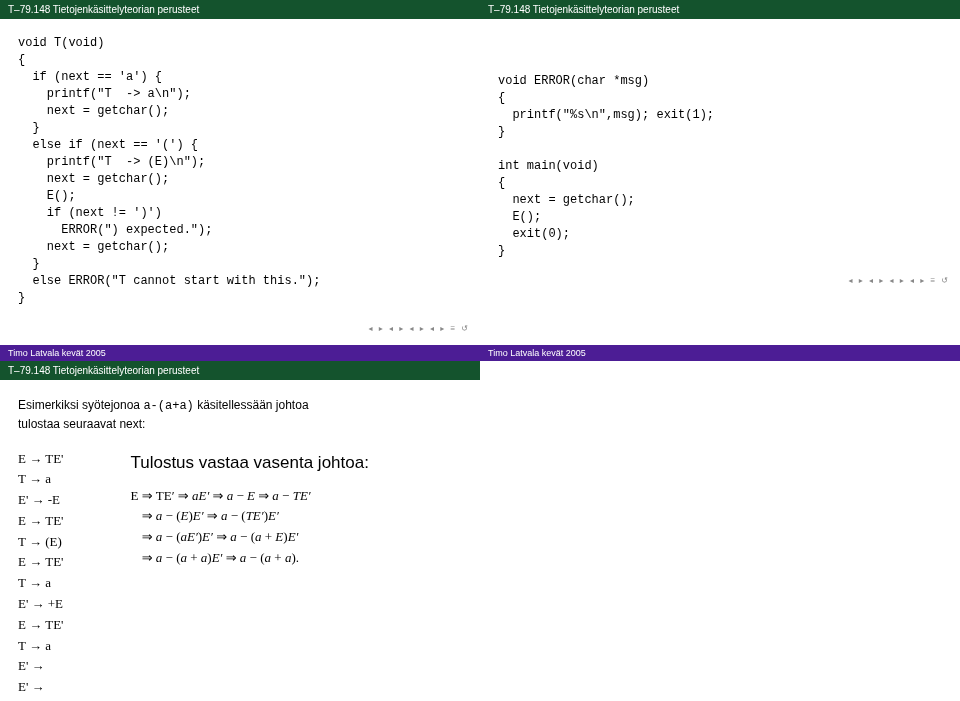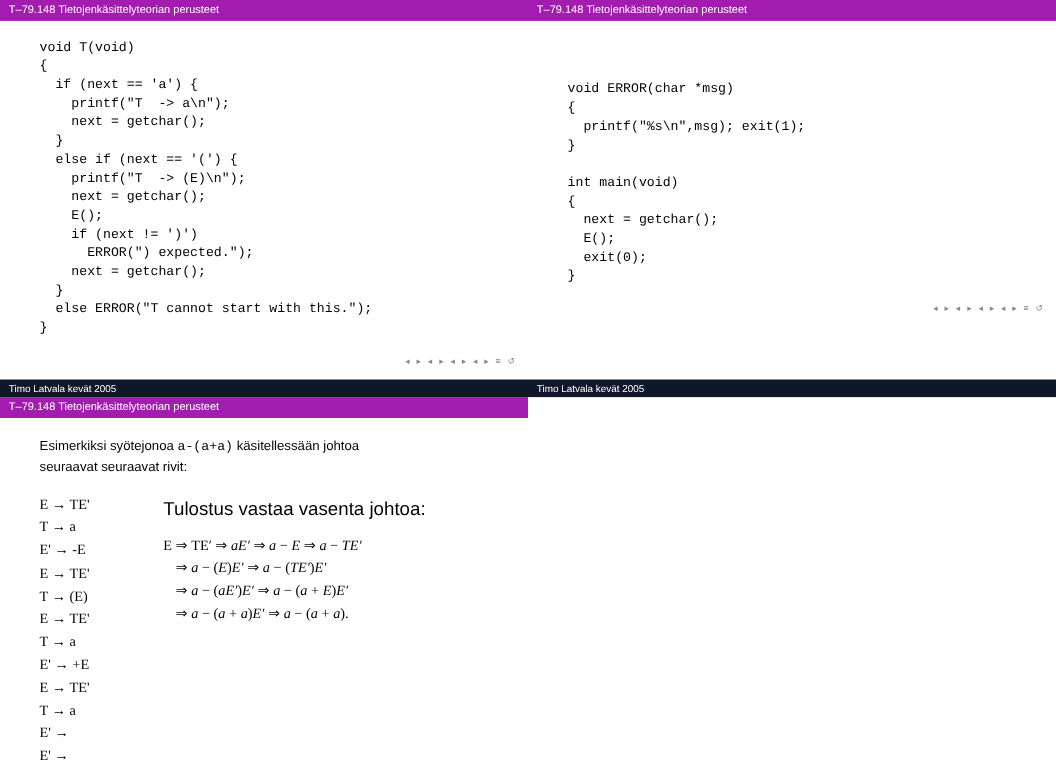--- a/index.html
+++ b/index.html
@@ -13,41 +13,41 @@
   .slides-row {
     display: flex;
   }
   .slide {
     width: 480px;
     box-sizing: border-box;
     position: relative;
     padding-bottom: 28px;
   }
   .slide-header {
-    background: #a21caf;
+    background: #14532d;
     color: #fff;
     padding: 4px 8px;
     font-size: 10px;
   }
   .slide-body {
-    padding: 16px 30px 14px 36px;
+    padding: 16px 30px 14px 18px;
     color: #000;
   }
   .code {
     font-family: "Courier New", monospace;
     white-space: pre;
     font-size: 12px;
     line-height: 1.42;
   }
   .text {
     font-size: 12px;
     line-height: 1.5;
   }
   .slide-footer {
-    background: #0f172a;
+    background: #4c1d95;
     color: #fff;
     font-size: 9px;
     padding: 3px 8px;
     position: absolute;
     bottom: 0;
     left: 0;
     right: 0;
   }
   .nav {
     text-align: right;
@@ -128,21 +128,21 @@
     <div class="slide-footer">Timo Latvala kevät 2005</div>
   </div>
 </div>
 
 <div class="slides-row">
   <div class="slide">
     <div class="slide-header">T–79.148 Tietojenkäsittelyteorian perusteet</div>
     <div class="slide-body">
       <div class="text">
         <span>Esimerkiksi syötejonoa </span><span style="font-family:'Courier New',monospace;">a-(a+a)</span><span> käsitellessään johtoa</span><br>
-        <span>seuraavat seuraavat rivit:</span>
+        <span>tulostaa seuraavat next:</span>
       </div>
 
       <div class="deriv-row">
         <div class="deriv-left">E → TE'
 T → a
 E' → -E
 E → TE'
 T → (E)
 E → TE'
 T → a

